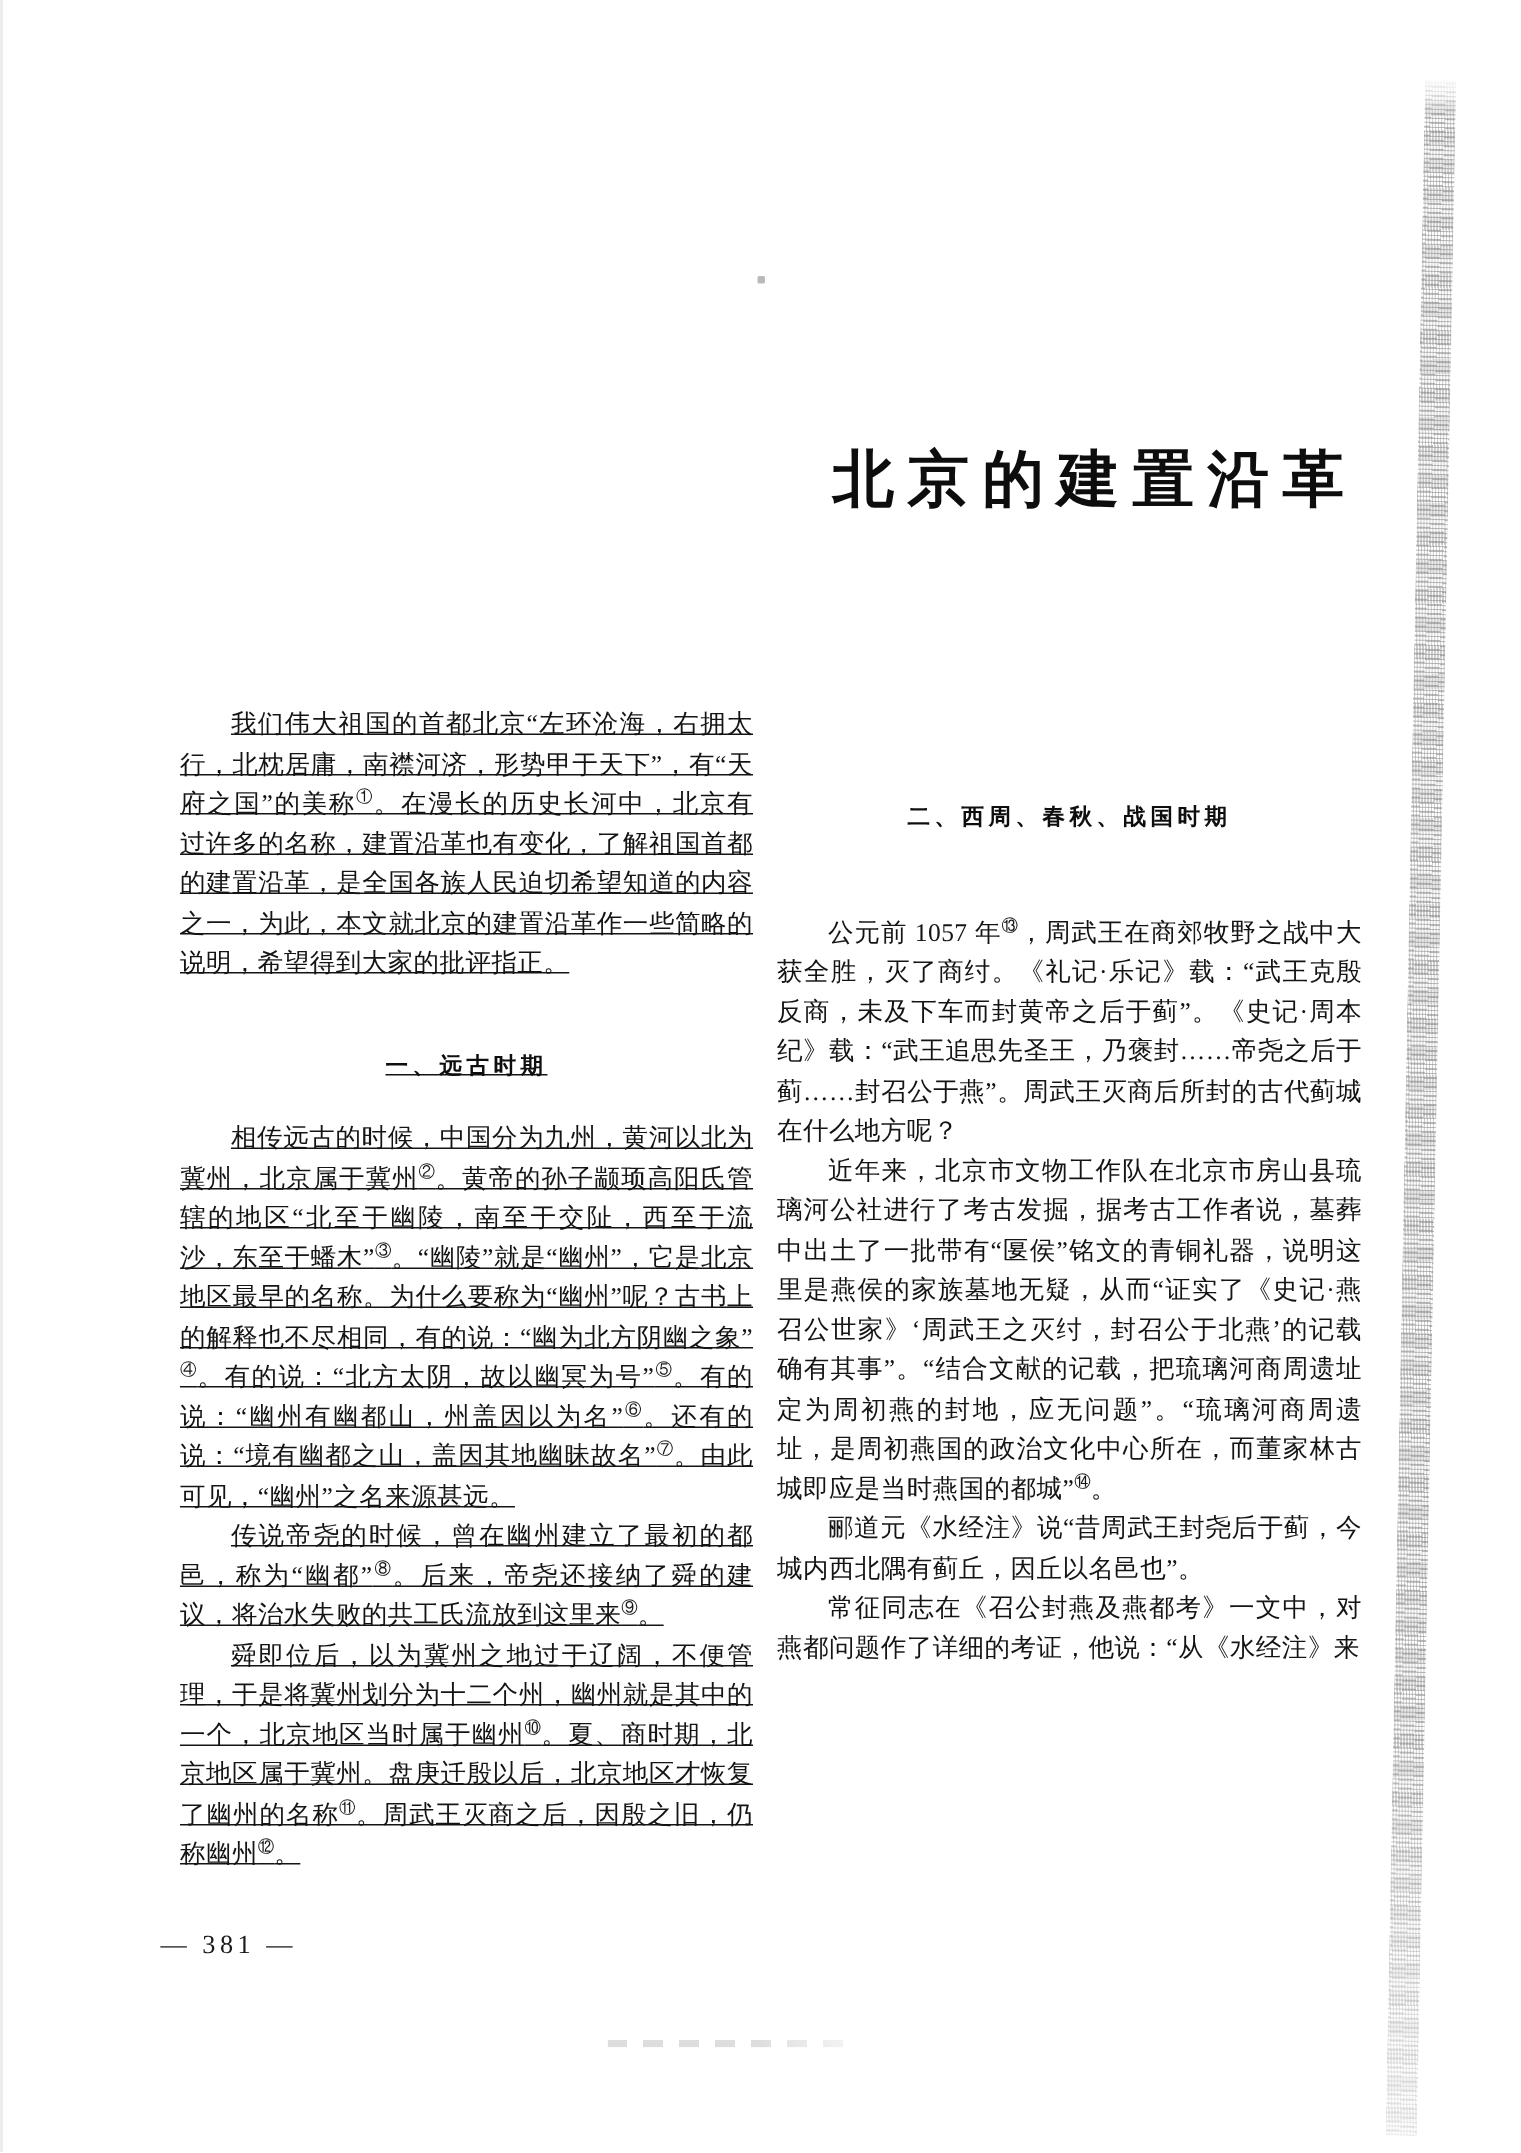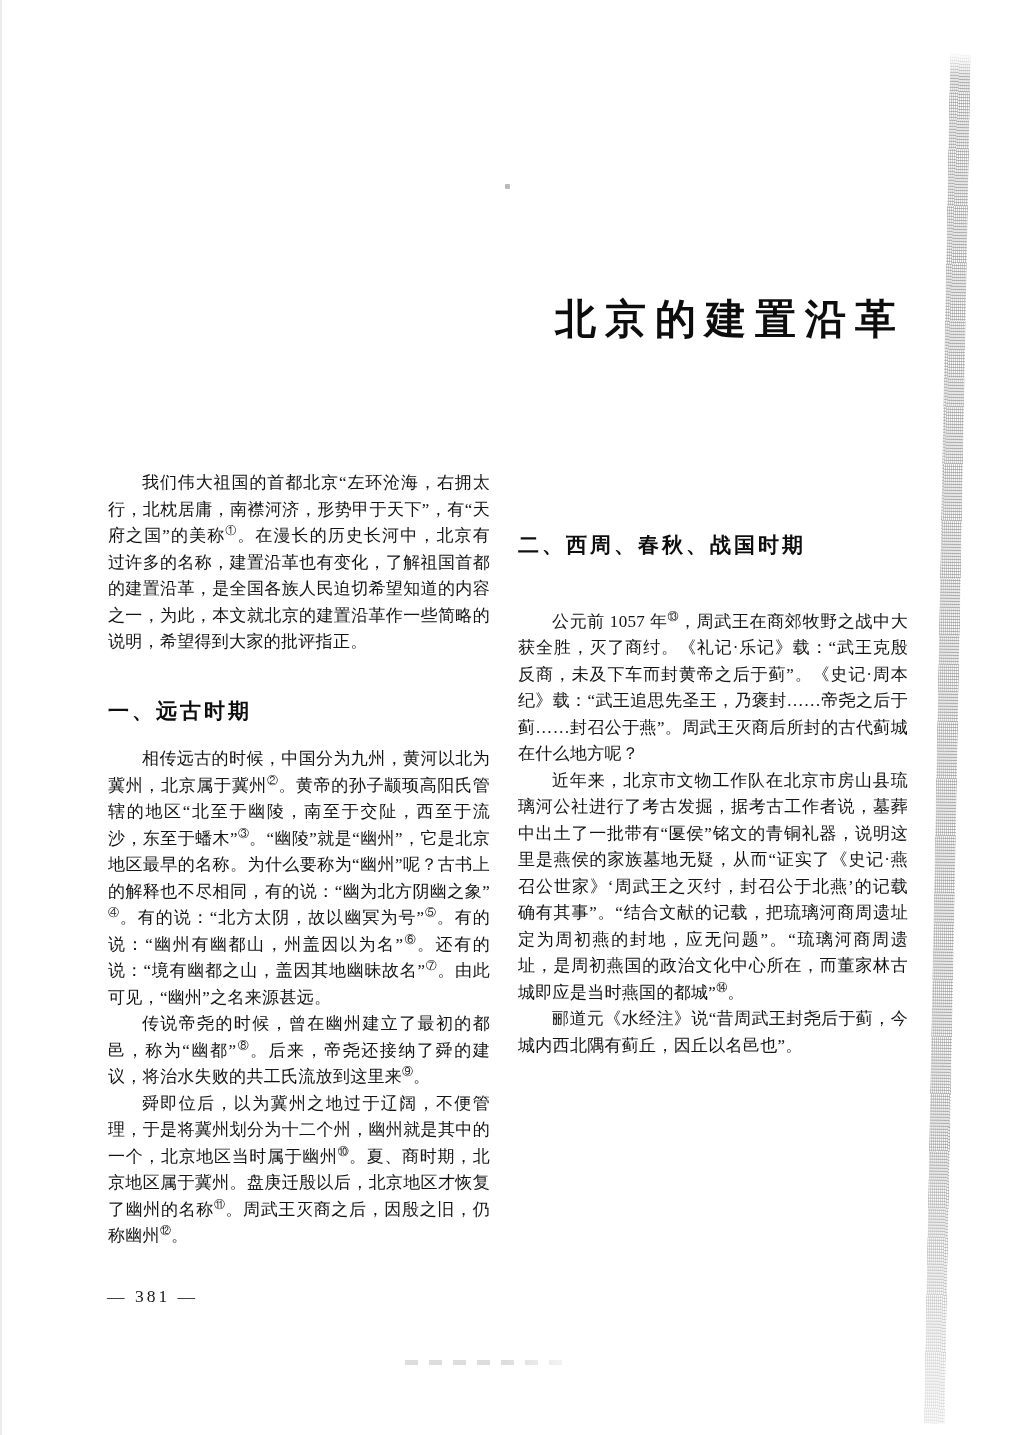--- a/index.html
+++ b/index.html
@@ -20,25 +20,25 @@
     position:absolute; left:110px; top:292px; width:795px;
     text-align:right; font-size:41px; font-weight:700;
     letter-spacing:9px; color:#0d0d0d; white-space:nowrap;
   }
 
   .col {
     position:absolute; font-size:17px; line-height:26.5px;
     color:#141414; text-align:justify; letter-spacing:0.3px;
   }
   .col p { margin:0; text-indent:2em; }
-  .col-left  { left:108px; top:470px; width:382px; }
+  .col-left  { left:120px; top:470px; width:382px;text-decoration:underline; }
   .col-right { left:518px; top:518px; width:390px; }
 
   .sec-heading {
-    text-align:left; font-weight:700; font-size:21px;
+    text-align:center; font-weight:700; font-size:15px;
     letter-spacing:3px; text-indent:0 !important; color:#0e0e0e;
     white-space:nowrap;
   }
   .heading-one { margin:42px 0 22px; }
   .heading-two { margin:0 0 50px; padding-top:14px; }
 
   sup { font-size:11px; line-height:0; vertical-align:super; letter-spacing:0; }
 
   .page-number {
     position:absolute; left:107px; top:1286px; width:775px;
@@ -85,20 +85,21 @@
     <p>相传远古的时候，中国分为九州，黄河以北为冀州，北京属于冀州<sup>②</sup>。黄帝的孙子颛顼高阳氏管辖的地区“北至于幽陵，南至于交阯，西至于流沙，东至于蟠木”<sup>③</sup>。“幽陵”就是“幽州”，它是北京地区最早的名称。为什么要称为“幽州”呢？古书上的解释也不尽相同，有的说：“幽为北方阴幽之象”<sup>④</sup>。有的说：“北方太阴，故以幽冥为号”<sup>⑤</sup>。有的说：“幽州有幽都山，州盖因以为名”<sup>⑥</sup>。还有的说：“境有幽都之山，盖因其地幽昧故名”<sup>⑦</sup>。由此可见，“幽州”之名来源甚远。</p>
     <p>传说帝尧的时候，曾在幽州建立了最初的都邑，称为“幽都”<sup>⑧</sup>。后来，帝尧还接纳了舜的建议，将治水失败的共工氏流放到这里来<sup>⑨</sup>。</p>
     <p>舜即位后，以为冀州之地过于辽阔，不便管理，于是将冀州划分为十二个州，幽州就是其中的一个，北京地区当时属于幽州<sup>⑩</sup>。夏、商时期，北京地区属于冀州。盘庚迁殷以后，北京地区才恢复了幽州的名称<sup>⑪</sup>。周武王灭商之后，因殷之旧，仍称幽州<sup>⑫</sup>。</p>
   </div>
 
   <div class="col col-right">
     <div class="sec-heading heading-two">二、西周、春秋、战国时期</div>
     <p>公元前 1057 年<sup>⑬</sup>，周武王在商郊牧野之战中大获全胜，灭了商纣。《礼记·乐记》载：“武王克殷反商，未及下车而封黄帝之后于蓟”。《史记·周本纪》载：“武王追思先圣王，乃褒封……帝尧之后于蓟……封召公于燕”。周武王灭商后所封的古代蓟城在什么地方呢？</p>
     <p>近年来，北京市文物工作队在北京市房山县琉璃河公社进行了考古发掘，据考古工作者说，墓葬中出土了一批带有“匽侯”铭文的青铜礼器，说明这里是燕侯的家族墓地无疑，从而“证实了《史记·燕召公世家》‘周武王之灭纣，封召公于北燕’的记载确有其事”。“结合文献的记载，把琉璃河商周遗址定为周初燕的封地，应无问题”。“琉璃河商周遗址，是周初燕国的政治文化中心所在，而董家林古城即应是当时燕国的都城”<sup>⑭</sup>。</p>
     <p>郦道元《水经注》说“昔周武王封尧后于蓟，今城内西北隅有蓟丘，因丘以名邑也”。</p>
+    <p>常征同志在《召公封燕及燕都考》一文中，对燕都问题作了详细的考证，他说：“从《水经注》来</p>
   </div>
 
   <div class="page-number">— 381 —</div>
 
   <div class="noise-band"></div>
   <div class="bottom-smudge"></div>
 
 </div>
 
 </body></html>

